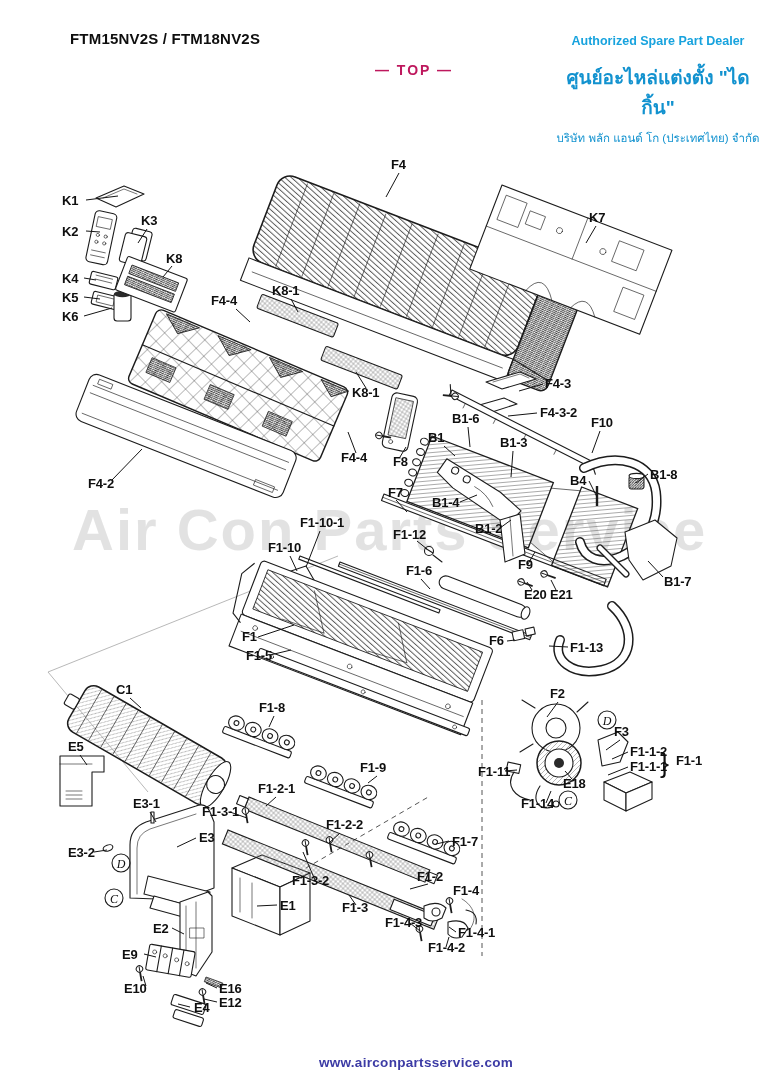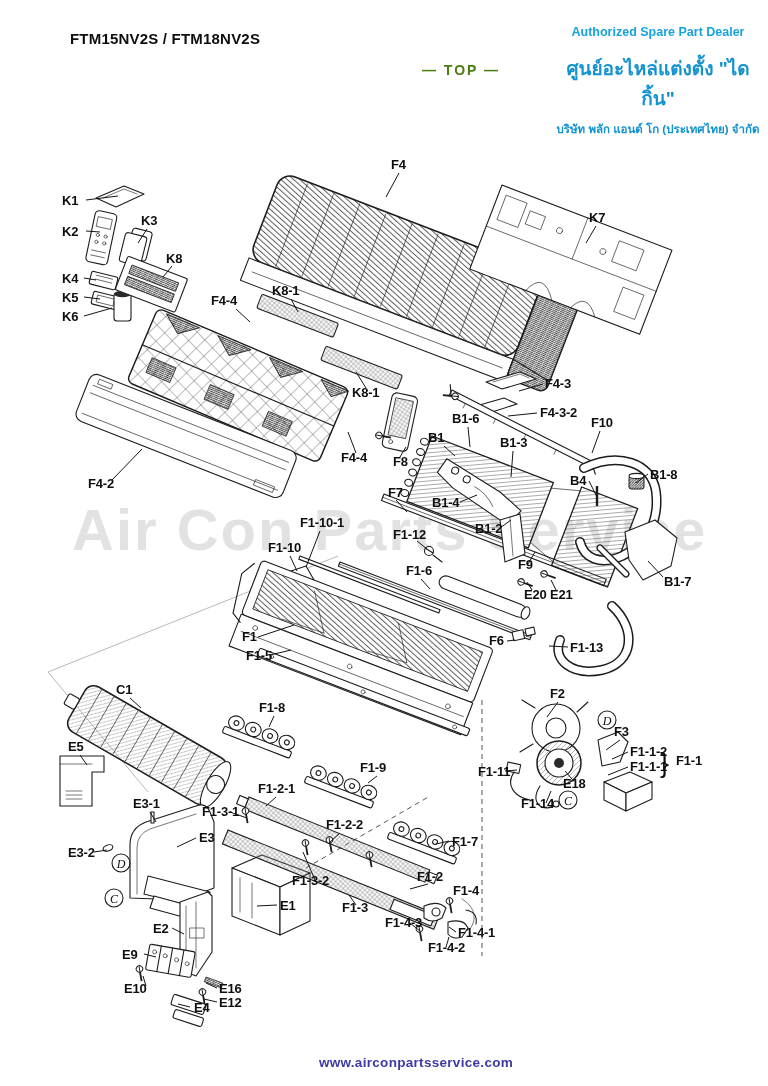--- a/index.html
+++ b/index.html
@@ -1,28 +1,28 @@
 <!DOCTYPE html>
 <html><head>
 <meta charset="utf-8">
 <style>
   html,body{margin:0;padding:0;background:#fff;}
   body{width:768px;height:1086px;position:relative;overflow:hidden;
        font-family:"Liberation Sans",sans-serif;}
   .model-title{position:absolute;top:30px;left:70px;font-size:15px;font-weight:bold;
        color:#0e0e0e;letter-spacing:.2px;}
-  .view-label{position:absolute;top:62px;left:300px;width:200px;text-align:right;
-       font-size:14px;font-weight:bold;color:#4d7c0f;letter-spacing:2px;}
+  .view-label{position:absolute;top:62px;left:314px;width:200px;text-align:center;
+       font-size:14px;font-weight:bold;color:#be185d;letter-spacing:2px;}
   .brand{position:absolute;top:22px;left:552px;width:212px;text-align:center;}
   .brand-row{display:flex;align-items:center;justify-content:center;gap:5px;}
   .brand-name{font-size:31px;font-weight:bold;font-style:italic;color:#18a3de;
        letter-spacing:.5px;line-height:1;}
-  .brand-dealer{margin-top:3px;font-size:12.5px;font-weight:bold;color:#18a3de;}
+  .brand-dealer{margin-top:12px;font-size:12.5px;font-weight:bold;color:#18a3de;}
   .brand-thai1{margin-top:14px;font-size:19px;font-weight:bold;color:#1292cf;}
-  .brand-thai2{margin-top:7px;font-size:11.5px;font-weight:bold;color:#1292cf;}
+  .brand-thai2{margin-top:7px;font-size:11.5px;font-weight:normal;color:#1292cf;}
   .watermark{position:absolute;top:496px;left:72px;font-size:58px;font-weight:bold;
        color:#c7c7c7;opacity:.5;white-space:nowrap;letter-spacing:2px;}
   .footer-url{position:absolute;top:1055px;left:0;width:768px;text-align:center;
        font-size:13.5px;font-weight:bold;color:#3c3ba5;letter-spacing:.3px;padding-left:32px;}
   svg.diagram{position:absolute;top:0;left:0;}
   .o{fill:none;stroke:#1c1c1c;stroke-width:1.1;stroke-linejoin:round;stroke-linecap:round;}
   .of{fill:#fff;stroke:#1c1c1c;stroke-width:1.1;stroke-linejoin:round;}
   .thin{stroke-width:.6;}
   .lt{stroke:#9a9a9a;stroke-width:.7;fill:none;}
   .dash{stroke:#2a2a2a;stroke-width:.8;fill:none;stroke-dasharray:5 4;}

